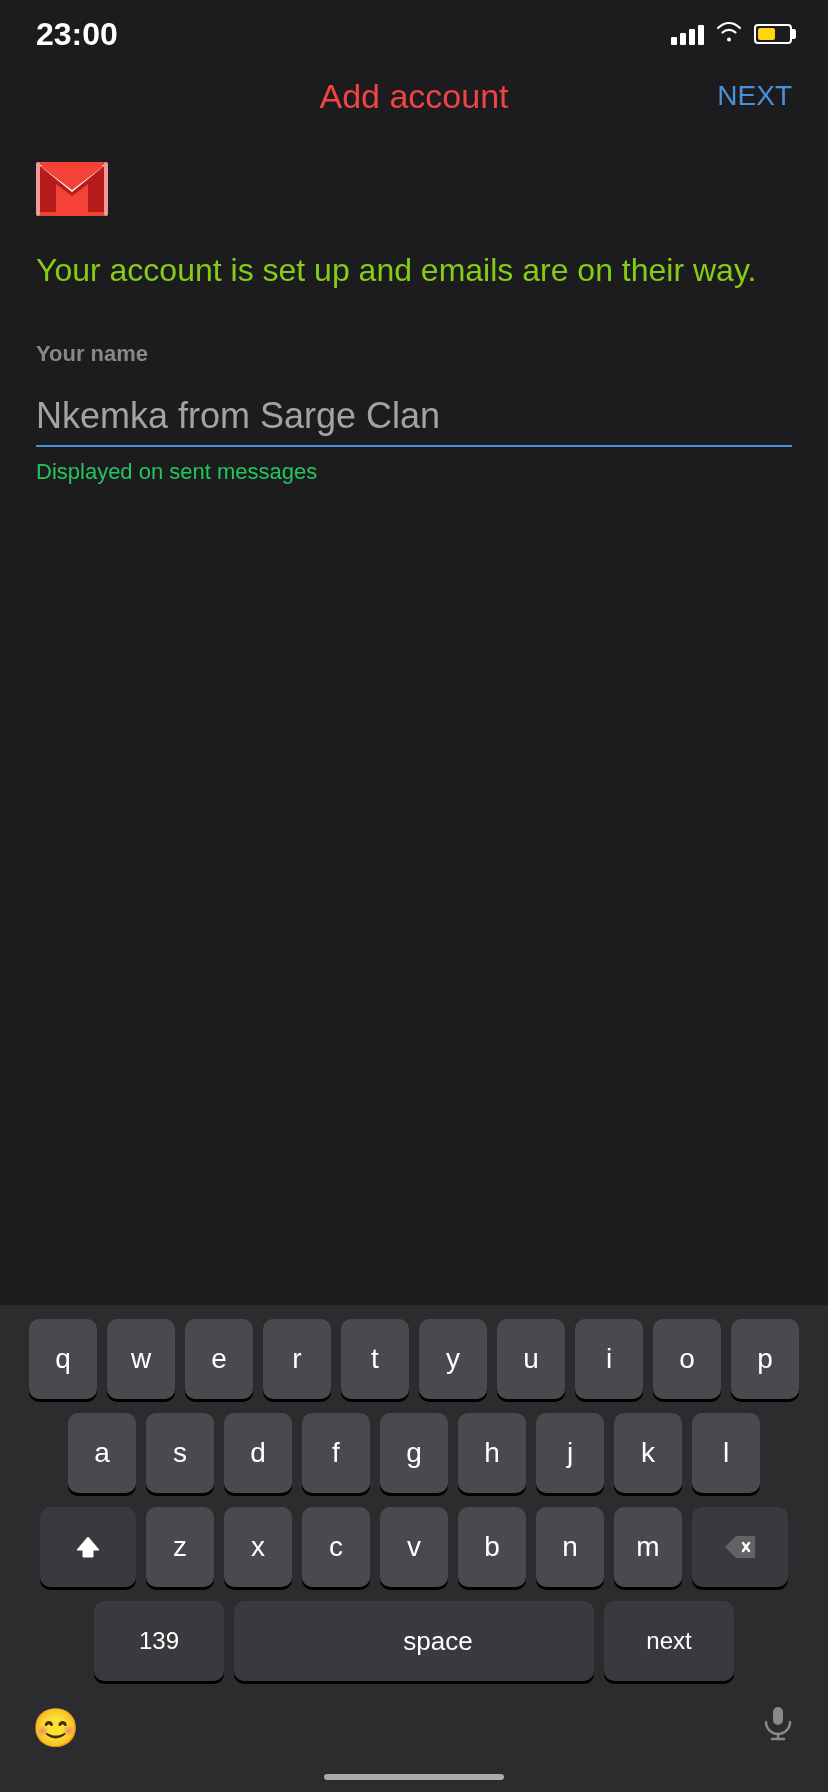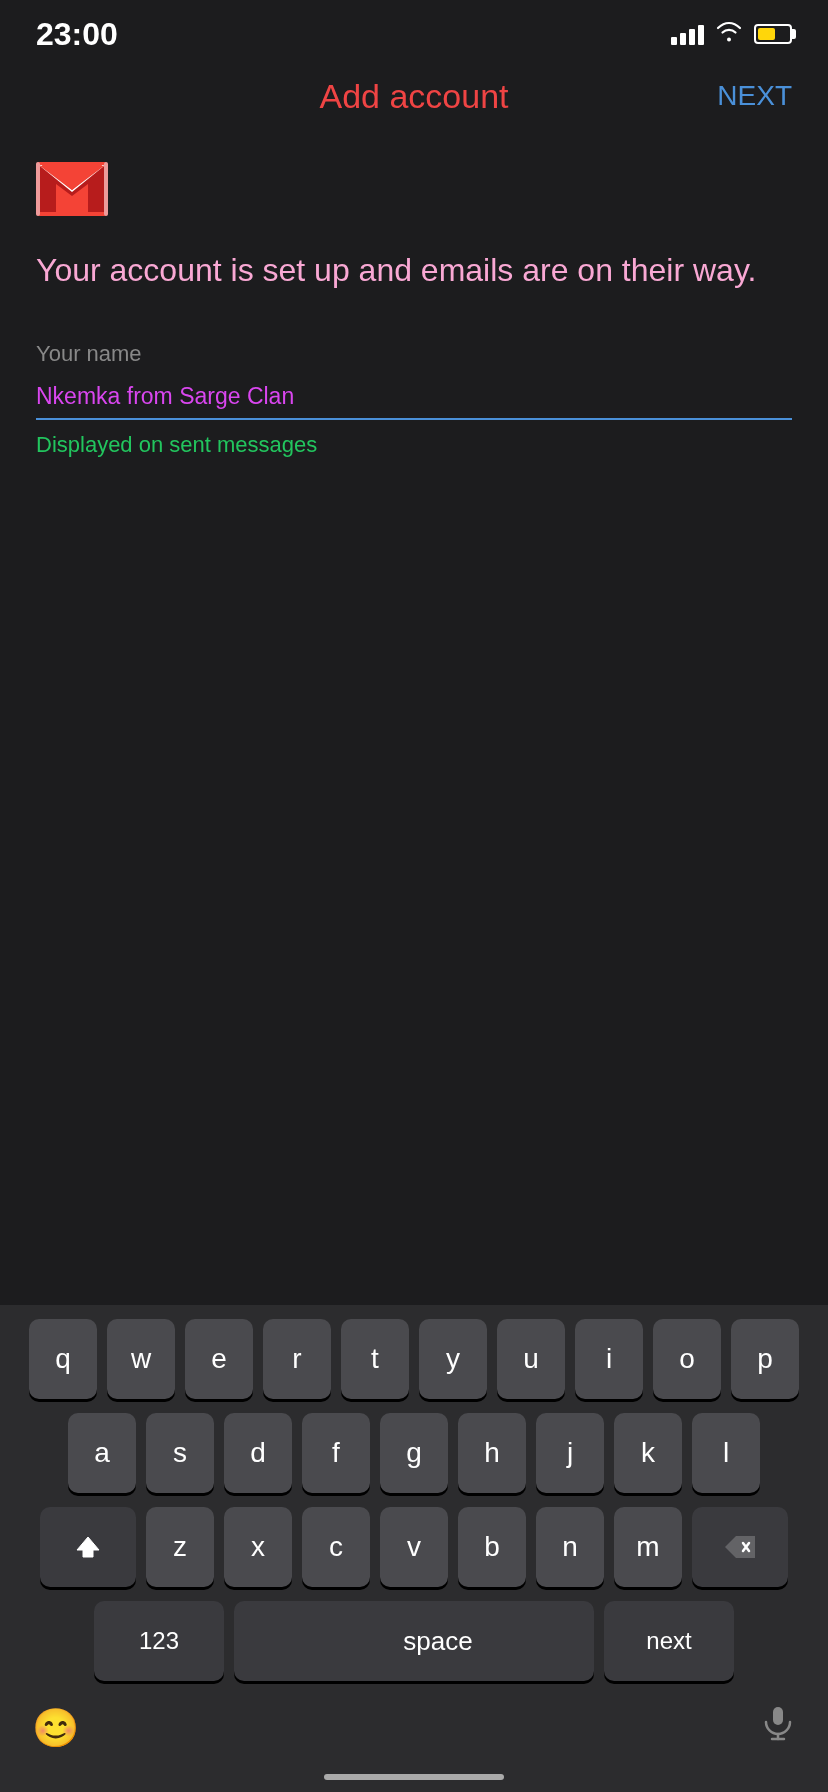--- a/index.html
+++ b/index.html
@@ -125,44 +125,45 @@
     
     .gmail-svg {
       width: 72px;
       height: 54px;
     }
 
     
     .success-message {
       font-size: 32px;
       font-weight: 400;
-      color: #f9a8d4;
+      color: #84cc16;
       line-height: 1.4;
       margin-bottom: 48px;
     }
 
     
     .field-label {
       font-size: 22px;
       color: #888888;
-      margin-bottom: 8px;
+      margin-bottom: 20px;
+      font-weight: bold;
     }
 
     .name-input-container {
       position: relative;
       margin-bottom: 12px;
     }
 
     .name-input {
       width: 100%;
       background: transparent;
       border: none;
       border-bottom: 2px solid #4a90d9;
-      color: #d946ef;
-      font-size: 23px;
+      color: #a3a3a3;
+      font-size: 36px;
       padding: 8px 0;
       outline: none;
       caret-color: #4a90d9;
     }
 
     .field-hint {
       font-size: 22px;
       color: #22c55e;
     }
 
@@ -375,21 +376,21 @@
     <div class="key key-letter">m</div>
     <div class="key key-special key-backspace">
       <svg width="34" height="26" viewBox="0 0 34 26" fill="none">
         <path d="M13 2 L2 13 L13 24 H32 V2 Z" fill="#636366"></path>
         <path d="M20 9 L26 17 M26 9 L20 17" stroke="white" stroke-width="2.5" stroke-linecap="round"></path>
       </svg>
     </div>
   </div>
 
   <div class="keyboard-row">
-    <div class="key key-special key-123">123</div>
+    <div class="key key-special key-123">139</div>
     <div class="key key-special key-space">space</div>
     <div class="key key-special key-next">next</div>
   </div>
 
   <div class="keyboard-bottom">
     <span class="emoji-btn">😊</span>
     <span class="mic-btn">
       <svg class="mic-svg" viewBox="0 0 36 36" fill="none" xmlns="http://www.w3.org/2000/svg">
         <rect x="13" y="2" width="10" height="18" rx="5" fill="#888888"></rect>
         <path d="M6 17c0 6.6 5.4 12 12 12s12-5.4 12-12" stroke="#888888" stroke-width="2.5" stroke-linecap="round" fill="none"></path>

